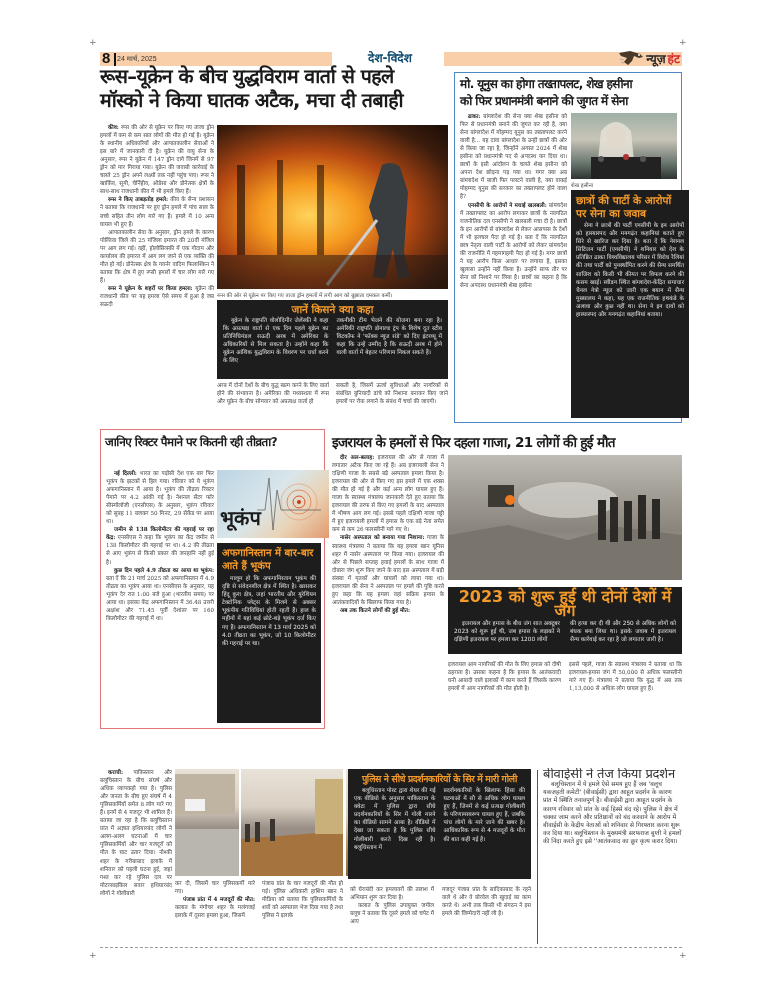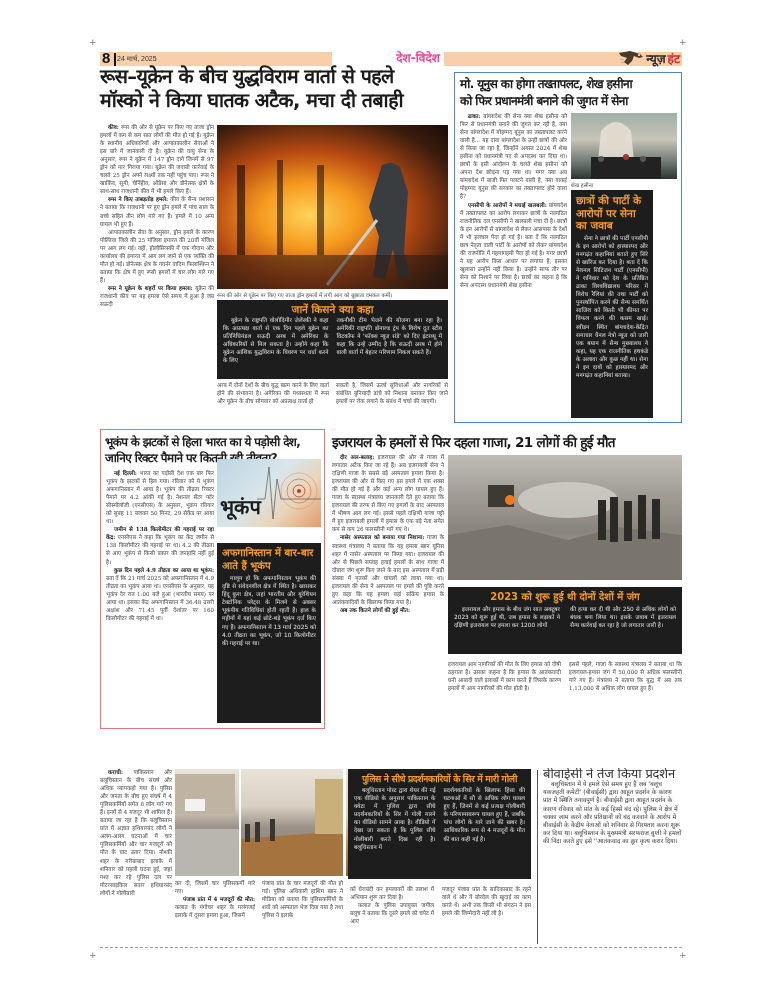--- a/index.html
+++ b/index.html
@@ -5,21 +5,21 @@
 *{box-sizing:border-box;margin:0;padding:0}
 html,body{width:768px;height:994px;background:#fff;overflow:hidden}
 body{position:relative;font-family:"DejaVu Serif",serif;color:#222}
 .crop{position:absolute;font-family:"DejaVu Sans",sans-serif;font-size:9px;color:#777;line-height:9px}
 .page{position:absolute;left:100px;top:49px;width:582px;height:905px}
 .masthead{position:absolute;left:0;top:0;width:582px;height:18px}
 .mh-bar{position:absolute;top:3px;height:14px;background:#f8cfa9}
 .mh-num{position:absolute;left:2px;top:0;font-family:"Liberation Sans",sans-serif;font-weight:bold;font-size:15px;color:#111;line-height:18px}
 .mh-sep{position:absolute;left:14px;top:4px;width:1.5px;height:13px;background:#111}
 .mh-date{position:absolute;left:17px;top:5px;font-size:7px;color:#333;font-family:"Liberation Sans",sans-serif}
-.mh-section{position:absolute;left:240px;top:1px;width:100px;text-align:right;font-family:"DejaVu Sans",sans-serif;font-weight:bold;font-size:12px;color:#ec4899;line-height:16px;background:#fff}
+.mh-section{position:absolute;left:240px;top:1px;width:100px;text-align:center;font-family:"DejaVu Sans",sans-serif;font-weight:bold;font-size:12px;color:#0c4a6e;line-height:16px;background:#fff}
 .mh-logo{position:absolute;right:2px;top:0;height:18px;display:flex;align-items:center;gap:2px}
 .mh-bird{width:26px;height:16px;position:relative}
 .mh-logo-a{font-family:"DejaVu Sans",sans-serif;font-weight:bold;font-size:12px;color:#2a2a2a}
 .mh-logo-b{font-family:Liberation Serif, serif;font-weight:bold;font-size:12px;color:#d5282a}
 .headline{position:absolute;font-family:"DejaVu Sans",sans-serif;font-weight:bold;color:#1a1a1a;letter-spacing:-0.5px}
 .body-text{position:absolute;font-size:5.6px;line-height:8.05px;color:#444;text-align:justify;overflow:hidden}
 .body-text b{color:#222}
 .para{text-indent:8px}
 .photo{position:absolute;overflow:hidden}
 .caption{position:absolute;font-size:5.4px;color:#444;font-family:"DejaVu Sans",sans-serif}
@@ -113,36 +113,35 @@
     <svg width="106" height="66" viewBox="0 0 106 66">
         <ellipse cx="45" cy="24" rx="10" ry="12" fill="#c9a58a"></ellipse>
         <path d="M30 18 q15 -18 30 0 l4 40 -38 0z" fill="#e6e2d8" opacity="0.85"></path>
         <rect x="20" y="44" width="70" height="22" fill="#222"></rect>
         <circle cx="30" cy="46" r="3" fill="#555"></circle>
         <circle cx="55" cy="44" r="3" fill="#a33"></circle>
         <circle cx="72" cy="46" r="3" fill="#555"></circle>
       </svg>
   </div>
   <span class="caption" style="left:471px;top:132px">शेख हसीना</span>
-  <div class="darkbox" style="left:471px;top:141px;width:82px;height:228px;padding:4px 5px">
+  <div class="darkbox" style="left:471px;top:141px;width:118px;height:228px;padding:4px 5px">
     <div class="dh" style="font-size:10.5px;line-height:12.5px;text-align:left">छात्रों की पार्टी के आरोपों पर सेना का जवाब</div>
     <div class="dt" style="margin-top:2px;text-indent:8px">सेना ने छात्रों की पार्टी एनसीपी के इन आरोपों को हास्यास्पद और मनगढ़ंत कहानियां बताते हुए सिरे से खारिज कर दिया है। बता दें कि नेशनल सिटिजन पार्टी (एनसीपी) ने शनिवार को देश के प्रतिष्ठित ढाका विश्वविद्यालय परिसर में विरोध रैलियां की तथा पार्टी को पुनर्स्थापित करने की सैन्य समर्थित साजिश को किसी भी कीमत पर विफल करने की कसम खाई। स्वीडन स्थित बांग्लादेश-केंद्रित समाचार चैनल नेत्रो न्यूज को जारी एक बयान में सैन्य मुख्यालय ने कहा, यह एक राजनीतिक हथकंडे के अलावा और कुछ नहीं था। सेना ने इन दावों को हास्यास्पद और मनगढ़ंत कहानियां बताया।</div>
   </div>
 
   <div class="frame-red" style="left:0;top:380px;width:225px;height:300px"></div>
   <div class="headline" style="left:5px;top:385px;width:216px;font-size:11.8px;line-height:16px;letter-spacing:-0.6px">
-    <div>भूकंप के झटकों से हिला भारत का ये पड़ोसी देश,</div>
     <div>जानिए रिक्टर पैमाने पर कितनी रही तीव्रता?</div>
   </div>
   <div class="body-text" style="left:6px;top:420px;width:108px;height:256px">
     <p class="para"><b>नई दिल्ली:</b> <span>भारत का पड़ोसी देश एक बार फिर भूकंप के झटकों से हिल गया। रविवार को ये भूकंप अफगानिस्तान में आया है। भूकंप की तीव्रता रिक्टर पैमाने पर 4.2 आंकी गई है। नेशनल सेंटर फॉर सीस्मोलॉजी (एनसीएस) के अनुसार, भूकंप रविवार को सुबह 11 बजकर 50 मिनट, 29 सेकेंड पर आया था।</span></p>
     <p class="para"><b>जमीन से 138 किलोमीटर की गहराई पर रहा केंद्र:</b> <span>एनसीएस ने कहा कि भूकंप का केंद्र जमीन से 138 किलोमीटर की गहराई पर था। 4.2 की तीव्रता से आए भूकंप से किसी प्रकार की जनहानि नहीं हुई है।</span></p>
     <p class="para"><b>कुछ दिन पहले 4.9 तीव्रता का आया था भूकंप:</b> <span>बता दें कि 21 मार्च 2025 को अफगानिस्तान में 4.9 तीव्रता का भूकंप आया था। एनसीएस के अनुसार, यह भूकंप देर रात 1:00 बजे हुआ (भारतीय समय) पर आया था। इसका केंद्र अफगानिस्तान में 36.48 उत्तरी अक्षांश और 71.45 पूर्वी देशांतर पर 160 किलोमीटर की गहराई में था।</span></p>
   </div>
-  <div class="photo" style="left:117px;top:410px;width:104px;height:68px;background:linear-gradient(135deg,#bcd5e4 0%,#d9e6ea 45%,#e9d4b8 70%,#e39a6d 100%)">
+  <div class="photo" style="left:117px;top:421px;width:112px;height:68px;background:linear-gradient(135deg,#bcd5e4 0%,#d9e6ea 45%,#e9d4b8 70%,#e39a6d 100%)">
     <svg width="104" height="68" viewBox="0 0 104 68">
       <circle cx="82" cy="32" r="6" fill="none" stroke="#d9532a" stroke-width="1"></circle>
       <circle cx="82" cy="32" r="12" fill="none" stroke="#e0784f" stroke-width="0.8"></circle>
       <circle cx="82" cy="32" r="18" fill="none" stroke="#e6936d" stroke-width="0.6"></circle>
       <circle cx="82" cy="32" r="2" fill="#c23a16"></circle>
       <polyline points="40,40 48,40 52,8 56,60 60,20 64,40 104,40" fill="none" stroke="#555" stroke-width="0.7"></polyline>
     </svg>
     <span style="position:absolute;left:3px;top:36px;font-family:'DejaVu Sans',sans-serif;font-weight:bold;font-size:20px;color:#1b1b1b;line-height:24px">भूकंप</span>
   </div>
   <div class="darkbox" style="left:117px;top:494px;width:104px;height:180px;padding:4px 5px">
@@ -165,21 +164,21 @@
       <g fill="#2c2a27">
           <rect x="150" y="45" width="8" height="40"></rect>
           <rect x="162" y="42" width="8" height="45"></rect>
           <rect x="176" y="46" width="8" height="40"></rect>
           <rect x="190" y="40" width="8" height="44"></rect>
           <rect x="204" y="44" width="8" height="40"></rect>
         </g>
     </svg>
   </div>
   <div class="darkbox" style="left:348px;top:538px;width:234px;height:67px;padding:3px 6px">
-    <div class="dh" style="font-size:10px;line-height:14px">2023 को शुरू हुई थी दोनों देशों में जंग</div>
+    <div class="dh" style="font-size:16px;line-height:14px">2023 को शुरू हुई थी दोनों देशों में जंग</div>
     <div style="display:flex;gap:10px;margin-top:1px">
       <div class="dt" style="flex:1;text-indent:8px">इजरायल और हमास के बीच जंग सात अक्टूबर 2023 को शुरू हुई थी, जब हमास के लड़ाकों ने दक्षिणी इजरायल पर हमला कर 1200 लोगों</div>
       <div class="dt" style="flex:1">की हत्या कर दी थी और 250 से अधिक लोगों को बंधक बना लिया था। इसके जवाब में इजरायल सैन्य कार्रवाई कर रहा है जो लगातार जारी है।</div>
     </div>
   </div>
   <div class="body-text" style="left:348px;top:611px;width:113px;height:40px">
     <span>इजरायल आम नागरिकों की मौत के लिए हमास को दोषी ठहराता है। उसका कहना है कि हमास के आतंकवादी घनी आबादी वाले इलाकों में काम करते हैं जिसके कारण हमलों में आम नागरिकों की मौत होती है।</span>
   </div>
   <div class="body-text" style="left:469px;top:611px;width:113px;height:40px">
     <span>इससे पहले, गाजा के स्वास्थ्य मंत्रालय ने बताया था कि इजरायल-हमास जंग में 50,000 से अधिक फलस्तीनी मारे गए हैं। मंत्रालय ने बताया कि युद्ध में अब तक 1,13,000 से अधिक लोग घायल हुए हैं।</span>

